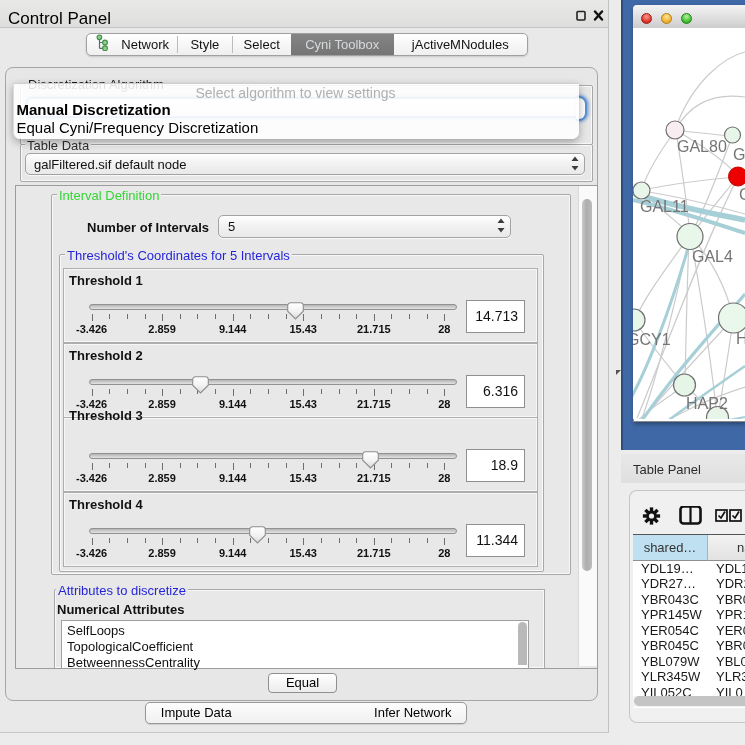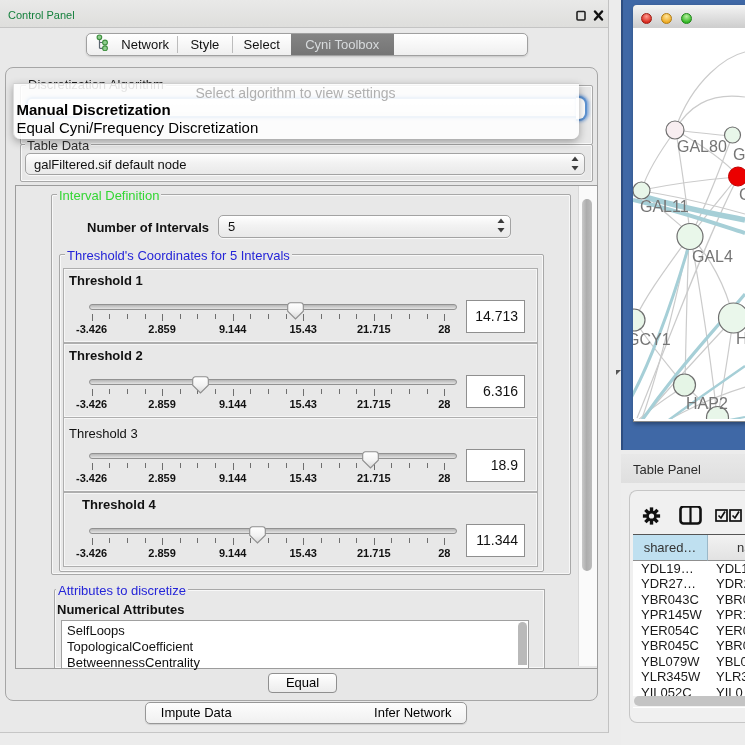--- a/index.html
+++ b/index.html
@@ -5,32 +5,33 @@
 body{width:745px;height:745px;position:relative;overflow:hidden;
   font-family:"Liberation Sans", sans-serif; background:#ececec;}
 .ab{position:absolute;}
 .combo{background:linear-gradient(#ffffff,#f2f2f2 45%,#e9e9e9);border:1px solid #a3a3a3;
   border-radius:5px;box-shadow:0 1px 1px rgba(255,255,255,.8);}
 </style></head>
 <body>
 
 <div class="ab" style="left:0;top:0;width:608px;height:732px;background:#e9e9e9;border-right:1px solid #c2c2c2;border-bottom:1px solid #c6c6c6;">
 <div class="ab" style="left:0;top:0;width:608px;height:27px;background:linear-gradient(#e9e9e8,#dededc);border-bottom:1px solid #c4c4c4;"></div>
-<div class="ab" style="left:8px;top:9px;font-size:11px;color:#15803d;">Control Panel</div>
+<div class="ab" style="left:8px;top:9px;font-size:17px;color:#000000;">Control Panel</div>
 <svg class="ab" style="left:575px;top:10px;" width="32" height="12" viewBox="0 0 32 12">
       <rect x="2" y="1.5" width="8" height="8.5" fill="none" stroke="#222" stroke-width="1.6" rx="1"></rect>
       <path d="M20 1.5 L27 9.5 M27 1.5 L20 9.5" stroke="#111" stroke-width="2.4" stroke-linecap="round"></path>
     </svg>
 <div class="ab" style="left:86px;top:33px;width:440px;height:21px;border:1px solid #a0a0a0;border-radius:5px;background:linear-gradient(#ffffff,#efefef);box-shadow:0 1px 2px rgba(0,0,0,.15);overflow:hidden;">
 <div class="ab" style="left:0px;top:0;width:90.3px;height:21px;color:#111;font-size:13px;line-height:21px;text-align:center;padding-left:26px;width:64.3px;">Network</div>
 <div class="ab" style="left:90.3px;top:0;width:55.10000000000001px;height:21px;color:#111;font-size:13px;line-height:21px;text-align:center;padding-left:0;width:55.10000000000001px;">Style</div>
 <div class="ab" style="left:90.3px;top:2px;width:1px;height:17px;background:#bcbcbc;"></div>
 <div class="ab" style="left:145.4px;top:0;width:58.599999999999994px;height:21px;color:#111;font-size:13px;line-height:21px;text-align:center;padding-left:0;width:58.599999999999994px;">Select</div>
 <div class="ab" style="left:145.4px;top:2px;width:1px;height:17px;background:#bcbcbc;"></div>
 <div class="ab" style="left:204px;top:0;width:102.5px;height:21px;background:linear-gradient(#848484,#757575);color:#d7dadc;font-size:13px;line-height:21px;text-align:center;">Cyni Toolbox</div>
+<div class="ab" style="left:306.5px;top:0;width:133.5px;height:21px;color:#111;font-size:13px;line-height:21px;text-align:center;padding-left:0;width:133.5px;">jActiveMNodules</div>
 </div>
 <svg class="ab" style="left:96px;top:34px;" width="14" height="17" viewBox="0 0 14 17">
       <path d="M3.5 4 V14.3 M3.5 8.5 H7 M3.5 14.3 H7" stroke="#5c6670" stroke-width="1.2" fill="none"></path>
       <circle cx="3.4" cy="3.3" r="2.3" fill="#8fce8f" stroke="#3e8f3e" stroke-width="1.1"></circle>
       <circle cx="9" cy="8.5" r="2.4" fill="#8fce8f" stroke="#3e8f3e" stroke-width="1.1"></circle>
       <circle cx="9" cy="14.3" r="2.4" fill="#8fce8f" stroke="#3e8f3e" stroke-width="1.1"></circle>
     </svg>
 <div class="ab" style="left:5px;top:67px;width:591px;height:632px;background:#e7e7e7;border:1px solid #a6a6a6;border-radius:8px;"></div>
 <div class="ab" style="left:20px;top:85px;width:571px;height:58px;border:1px solid #a8a8a8;border-radius:2px;box-shadow:inset 0 0 0 1px rgba(255,255,255,.75);"></div>
 <div class="ab" style="left:26px;top:77px;font-size:13px;color:#1a1a1a;background:#e7e7e7;padding:0 2px;">Discretization Algorithm</div>
@@ -136,21 +137,21 @@
           <stop offset="0" stop-color="#ffffff"></stop>
           <stop offset="0.55" stop-color="#f2f2f2"></stop>
           <stop offset="1" stop-color="#d8d8d8"></stop>
         </linearGradient>
       </defs>
       <path d="M3.5 0.7 H13.5 A2.8 2.8 0 0 1 16.3 3.5 V9.2 L8.5 17 L0.7 9.2 V3.5 A2.8 2.8 0 0 1 3.5 0.7 Z" fill="url(#th1)" stroke="#8e8e8e" stroke-width="1.1"></path>
     </svg>
 <div class="ab" style="left:466px;top:374.7px;width:57px;height:31px;background:#fff;border:1px solid #8f8f8f;"></div>
 <div class="ab" style="left:466px;top:382.7px;width:52px;text-align:right;font-size:14px;color:#111;">6.316</div>
 <div class="ab" style="left:63px;top:417.3px;width:473px;height:73px;border:1px solid #aeaeae;background:#e8e8e8;box-shadow:inset 0 0 0 1px rgba(255,255,255,.6);"></div>
-<div class="ab" style="left:69px;top:426px;font-size:13px;font-weight:normal;color:#111;">Threshold 3</div>
+<div class="ab" style="left:69px;top:408px;font-size:13px;font-weight:bold;color:#111;">Threshold 3</div>
 <div class="ab" style="left:89px;top:453.3px;width:366px;height:4px;border:1px solid #919191;border-radius:3px;background:linear-gradient(#b5b5b5,#e3e3e3);"></div>
 <div class="ab" style="left:91.6px;top:463.3px;width:1px;height:7px;background:#6e6e6e;"></div>
 <div class="ab" style="left:109.2px;top:463.3px;width:1px;height:5px;background:#6e6e6e;"></div>
 <div class="ab" style="left:126.9px;top:463.3px;width:1px;height:5px;background:#6e6e6e;"></div>
 <div class="ab" style="left:144.5px;top:463.3px;width:1px;height:5px;background:#6e6e6e;"></div>
 <div class="ab" style="left:162.1px;top:463.3px;width:1px;height:7px;background:#6e6e6e;"></div>
 <div class="ab" style="left:179.8px;top:463.3px;width:1px;height:5px;background:#6e6e6e;"></div>
 <div class="ab" style="left:197.4px;top:463.3px;width:1px;height:5px;background:#6e6e6e;"></div>
 <div class="ab" style="left:215.0px;top:463.3px;width:1px;height:5px;background:#6e6e6e;"></div>
 <div class="ab" style="left:232.7px;top:463.3px;width:1px;height:7px;background:#6e6e6e;"></div>
@@ -178,21 +179,21 @@
           <stop offset="0" stop-color="#ffffff"></stop>
           <stop offset="0.55" stop-color="#f2f2f2"></stop>
           <stop offset="1" stop-color="#d8d8d8"></stop>
         </linearGradient>
       </defs>
       <path d="M3.5 0.7 H13.5 A2.8 2.8 0 0 1 16.3 3.5 V9.2 L8.5 17 L0.7 9.2 V3.5 A2.8 2.8 0 0 1 3.5 0.7 Z" fill="url(#th2)" stroke="#8e8e8e" stroke-width="1.1"></path>
     </svg>
 <div class="ab" style="left:466px;top:449.3px;width:57px;height:31px;background:#fff;border:1px solid #8f8f8f;"></div>
 <div class="ab" style="left:466px;top:457.3px;width:52px;text-align:right;font-size:14px;color:#111;">18.9</div>
 <div class="ab" style="left:63px;top:492px;width:473px;height:73px;border:1px solid #aeaeae;background:#e8e8e8;box-shadow:inset 0 0 0 1px rgba(255,255,255,.6);"></div>
-<div class="ab" style="left:69px;top:497px;font-size:13px;font-weight:bold;color:#111;margin-left:13px;">Threshold 4</div>
+<div class="ab" style="left:69px;top:497px;font-size:13px;font-weight:bold;color:#111;">Threshold 4</div>
 <div class="ab" style="left:89px;top:528px;width:366px;height:4px;border:1px solid #919191;border-radius:3px;background:linear-gradient(#b5b5b5,#e3e3e3);"></div>
 <div class="ab" style="left:91.6px;top:538px;width:1px;height:7px;background:#6e6e6e;"></div>
 <div class="ab" style="left:109.2px;top:538px;width:1px;height:5px;background:#6e6e6e;"></div>
 <div class="ab" style="left:126.9px;top:538px;width:1px;height:5px;background:#6e6e6e;"></div>
 <div class="ab" style="left:144.5px;top:538px;width:1px;height:5px;background:#6e6e6e;"></div>
 <div class="ab" style="left:162.1px;top:538px;width:1px;height:7px;background:#6e6e6e;"></div>
 <div class="ab" style="left:179.8px;top:538px;width:1px;height:5px;background:#6e6e6e;"></div>
 <div class="ab" style="left:197.4px;top:538px;width:1px;height:5px;background:#6e6e6e;"></div>
 <div class="ab" style="left:215.0px;top:538px;width:1px;height:5px;background:#6e6e6e;"></div>
 <div class="ab" style="left:232.7px;top:538px;width:1px;height:7px;background:#6e6e6e;"></div>

